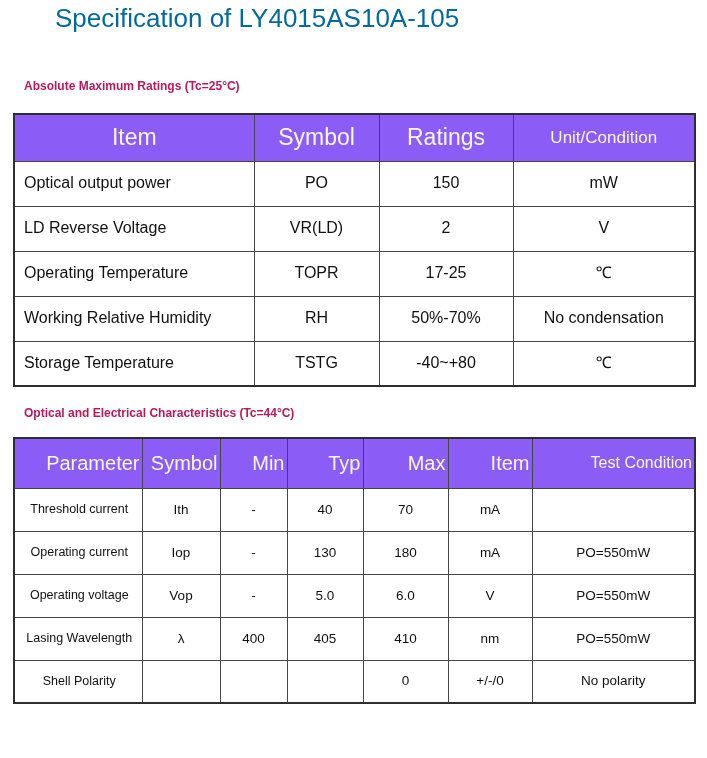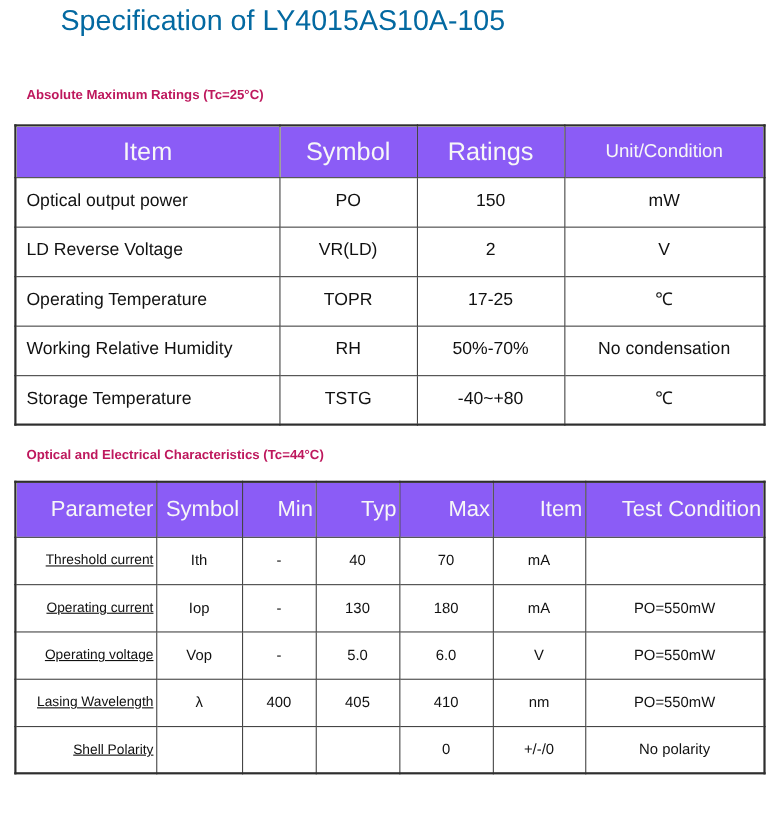--- a/index.html
+++ b/index.html
@@ -33,23 +33,23 @@
   .table-1 tr.header-row{height:47px;}
   .table-1 th{font-size:23px;}
   .table-1 th:last-child{font-size:17px;}
   .table-1 td{font-size:16px;}
   .table-1 td:first-child{text-align:left;padding-left:9px;}
   
   .table-2{top:437px;width:681px;}
   .table-2 tr{height:43px;}
   .table-2 tr.header-row{height:50px;}
   .table-2 th{font-size:20px;text-align:right;}
-  .table-2 th:last-child{font-size:20px;margin-top:44px;}
+  .table-2 th:last-child{font-size:16px;margin-top:44px;}
   .table-2 td{font-size:13.5px;}
-  .table-2 td:first-child{text-align:right;padding-left:4px;font-size:12.5px;text-decoration:underline;}
+  .table-2 td:first-child{text-align:center;padding-left:4px;font-size:12.5px;}
 </style>
 </head>
 <body>
 
 <div class="page-title">Specification of LY4015AS10A-105</div>
 
 <div class="section-heading heading-1">Absolute Maximum Ratings (Tc=25°C)</div>
 
 <table class="table-1">
   <colgroup>

